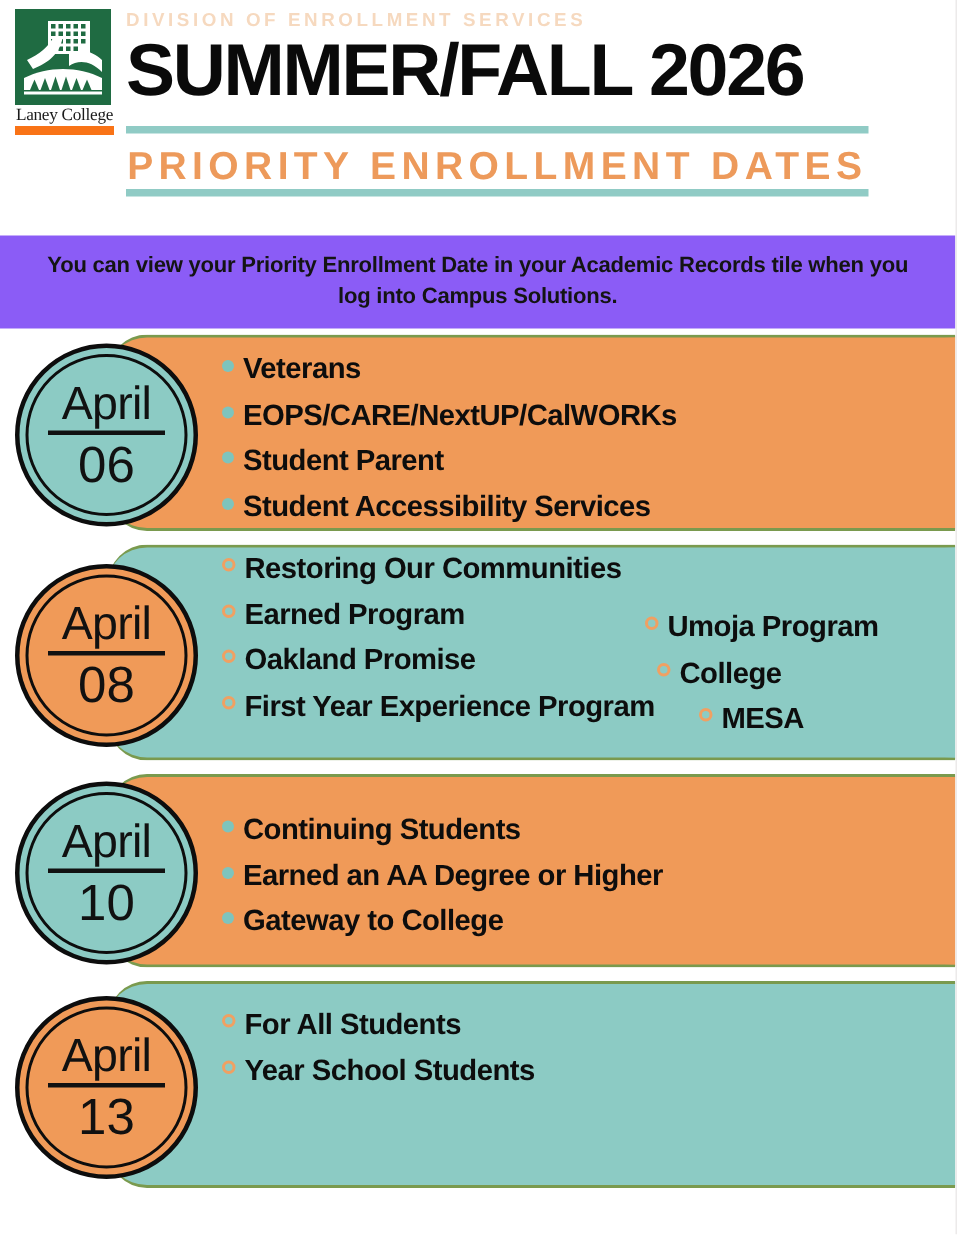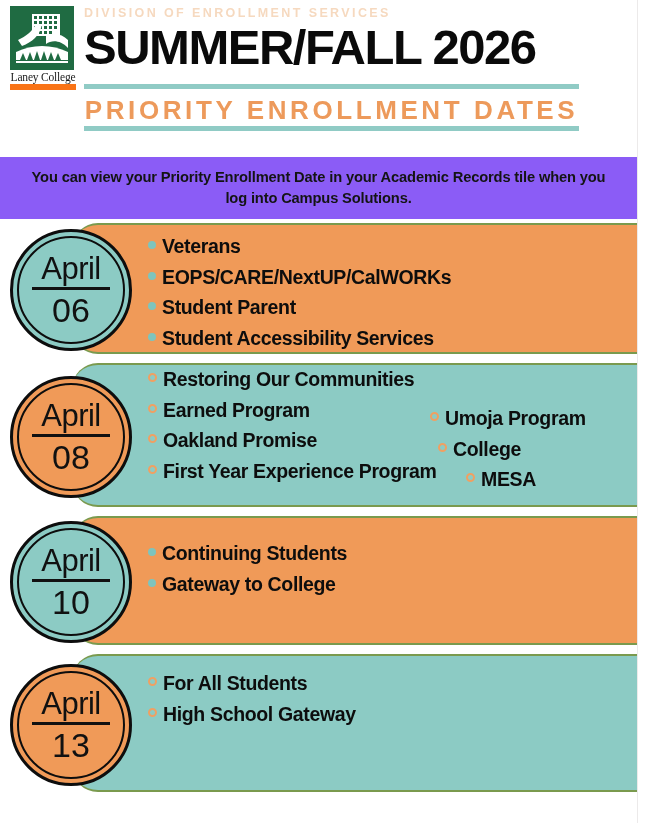--- a/index.html
+++ b/index.html
@@ -366,37 +366,41 @@
           <div class="badge-divider"></div>
           <div class="badge-day">10</div>
         </div>
         <div class="items" style="padding-top: 22px;">
           <div class="item">
             <span class="dot"></span>
             <span>Continuing Students</span>
           </div>
           <div class="item">
             <span class="dot"></span>
+            <span>Earned an AA Degree or Higher</span>
+          </div>
+          <div class="item">
+            <span class="dot"></span>
             <span>Gateway to College</span>
           </div>
         </div>
       </div>
       <div class="row row-teal" style="height: 142px;">
         <div class="bar" style="height: 138px;"></div>
         <div class="badge" style="height: 122px; top: 10px;">
           <div class="badge-month">April</div>
           <div class="badge-divider"></div>
           <div class="badge-day">13</div>
         </div>
         <div class="items" style="padding-top: 14px;">
           <div class="item">
             <span class="dot"></span>
             <span>For All Students</span>
           </div>
           <div class="item">
             <span class="dot"></span>
-            <span>High School Gateway</span>
+            <span>Year School Students</span>
           </div>
         </div>
       </div>
     </div>
 
 </div>
 
 </body></html>

